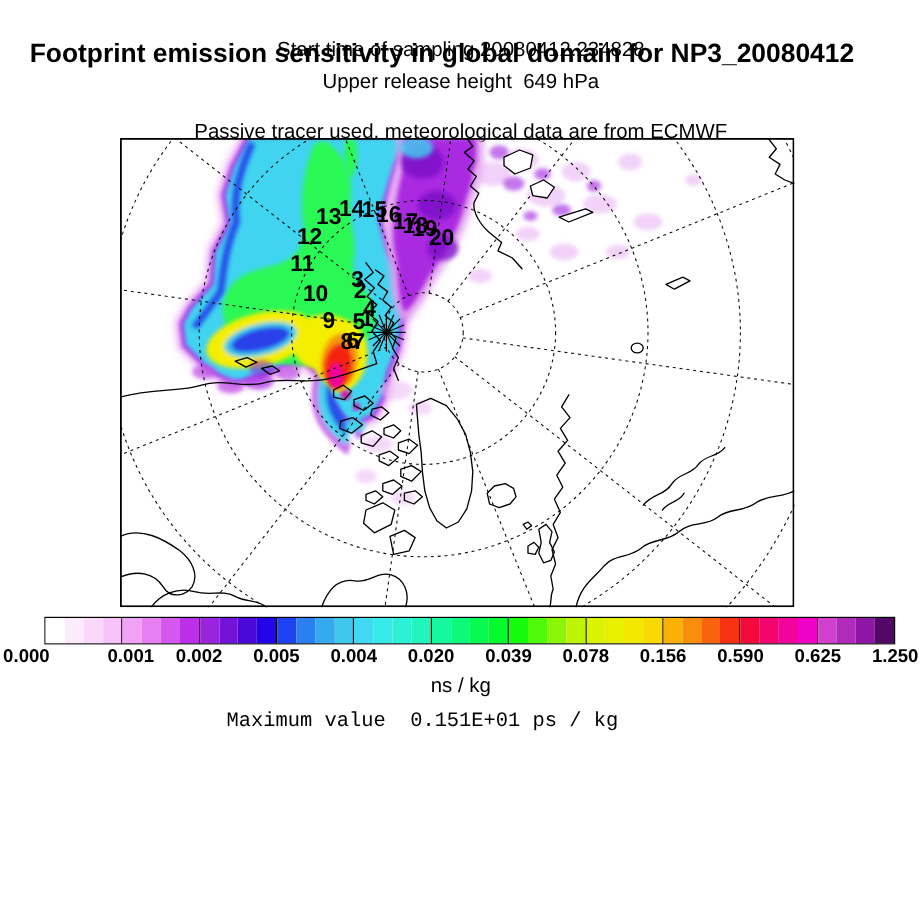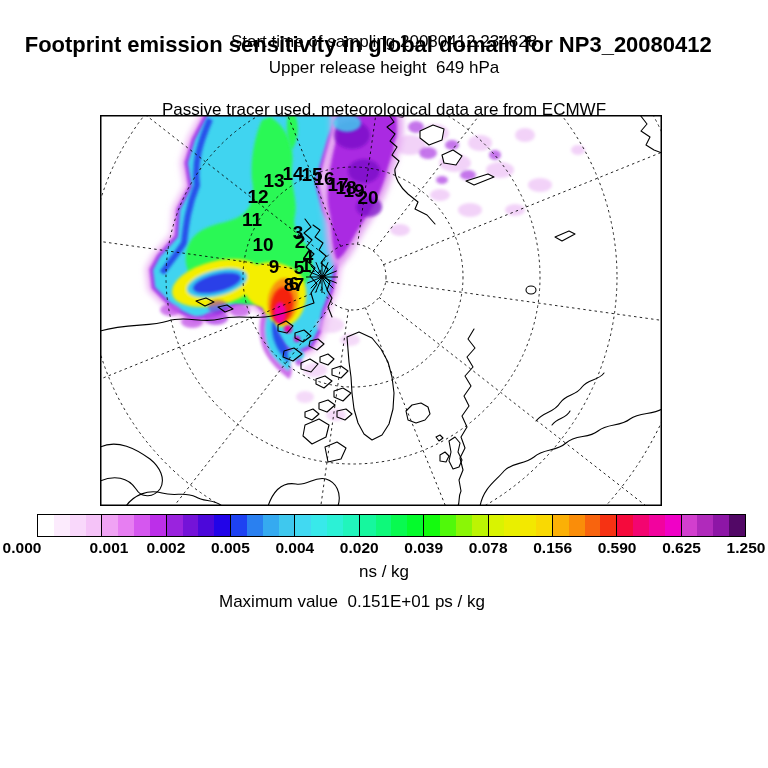--- a/index.html
+++ b/index.html
@@ -18,21 +18,21 @@
         border:1.6px solid #000;box-sizing:border-box;display:flex;}
   .cseg{flex:1;display:flex;}
   .cseg + .cseg{border-left:1.6px solid #000;}
   .ccell{flex:1;}
   .tickrow{position:absolute;left:0;top:539px;width:617px;height:18px;}
   .tick{position:absolute;transform:translateX(-50%);font-size:15.5px;font-weight:bold;
         white-space:nowrap;}
   .units{position:absolute;left:0;top:562px;width:768px;text-align:center;
          font-size:17px;white-space:pre;}
   .maxval{position:absolute;left:0;top:592px;width:704px;text-align:center;
-          font-size:17px;white-space:pre;}
+          font-size:17px;white-space:pre;font-family:Liberation Mono, monospace;}
   .coast{fill:none;stroke:#000;stroke-width:1.1;stroke-linejoin:round;stroke-linecap:round;}
   .coast-fill{fill:#fff;stroke:#000;stroke-width:1.1;stroke-linejoin:round;}
   .grat{fill:none;stroke:#000;stroke-width:0.9;stroke-dasharray:2.5 3.2;opacity:.95;}
   .trajnum{font-family:"Liberation Sans","DejaVu Sans",sans-serif;font-size:19px;
            font-weight:bold;fill:#000;text-anchor:middle;}
 </style>
 </head>
 <body>
 
 <div class="page">

